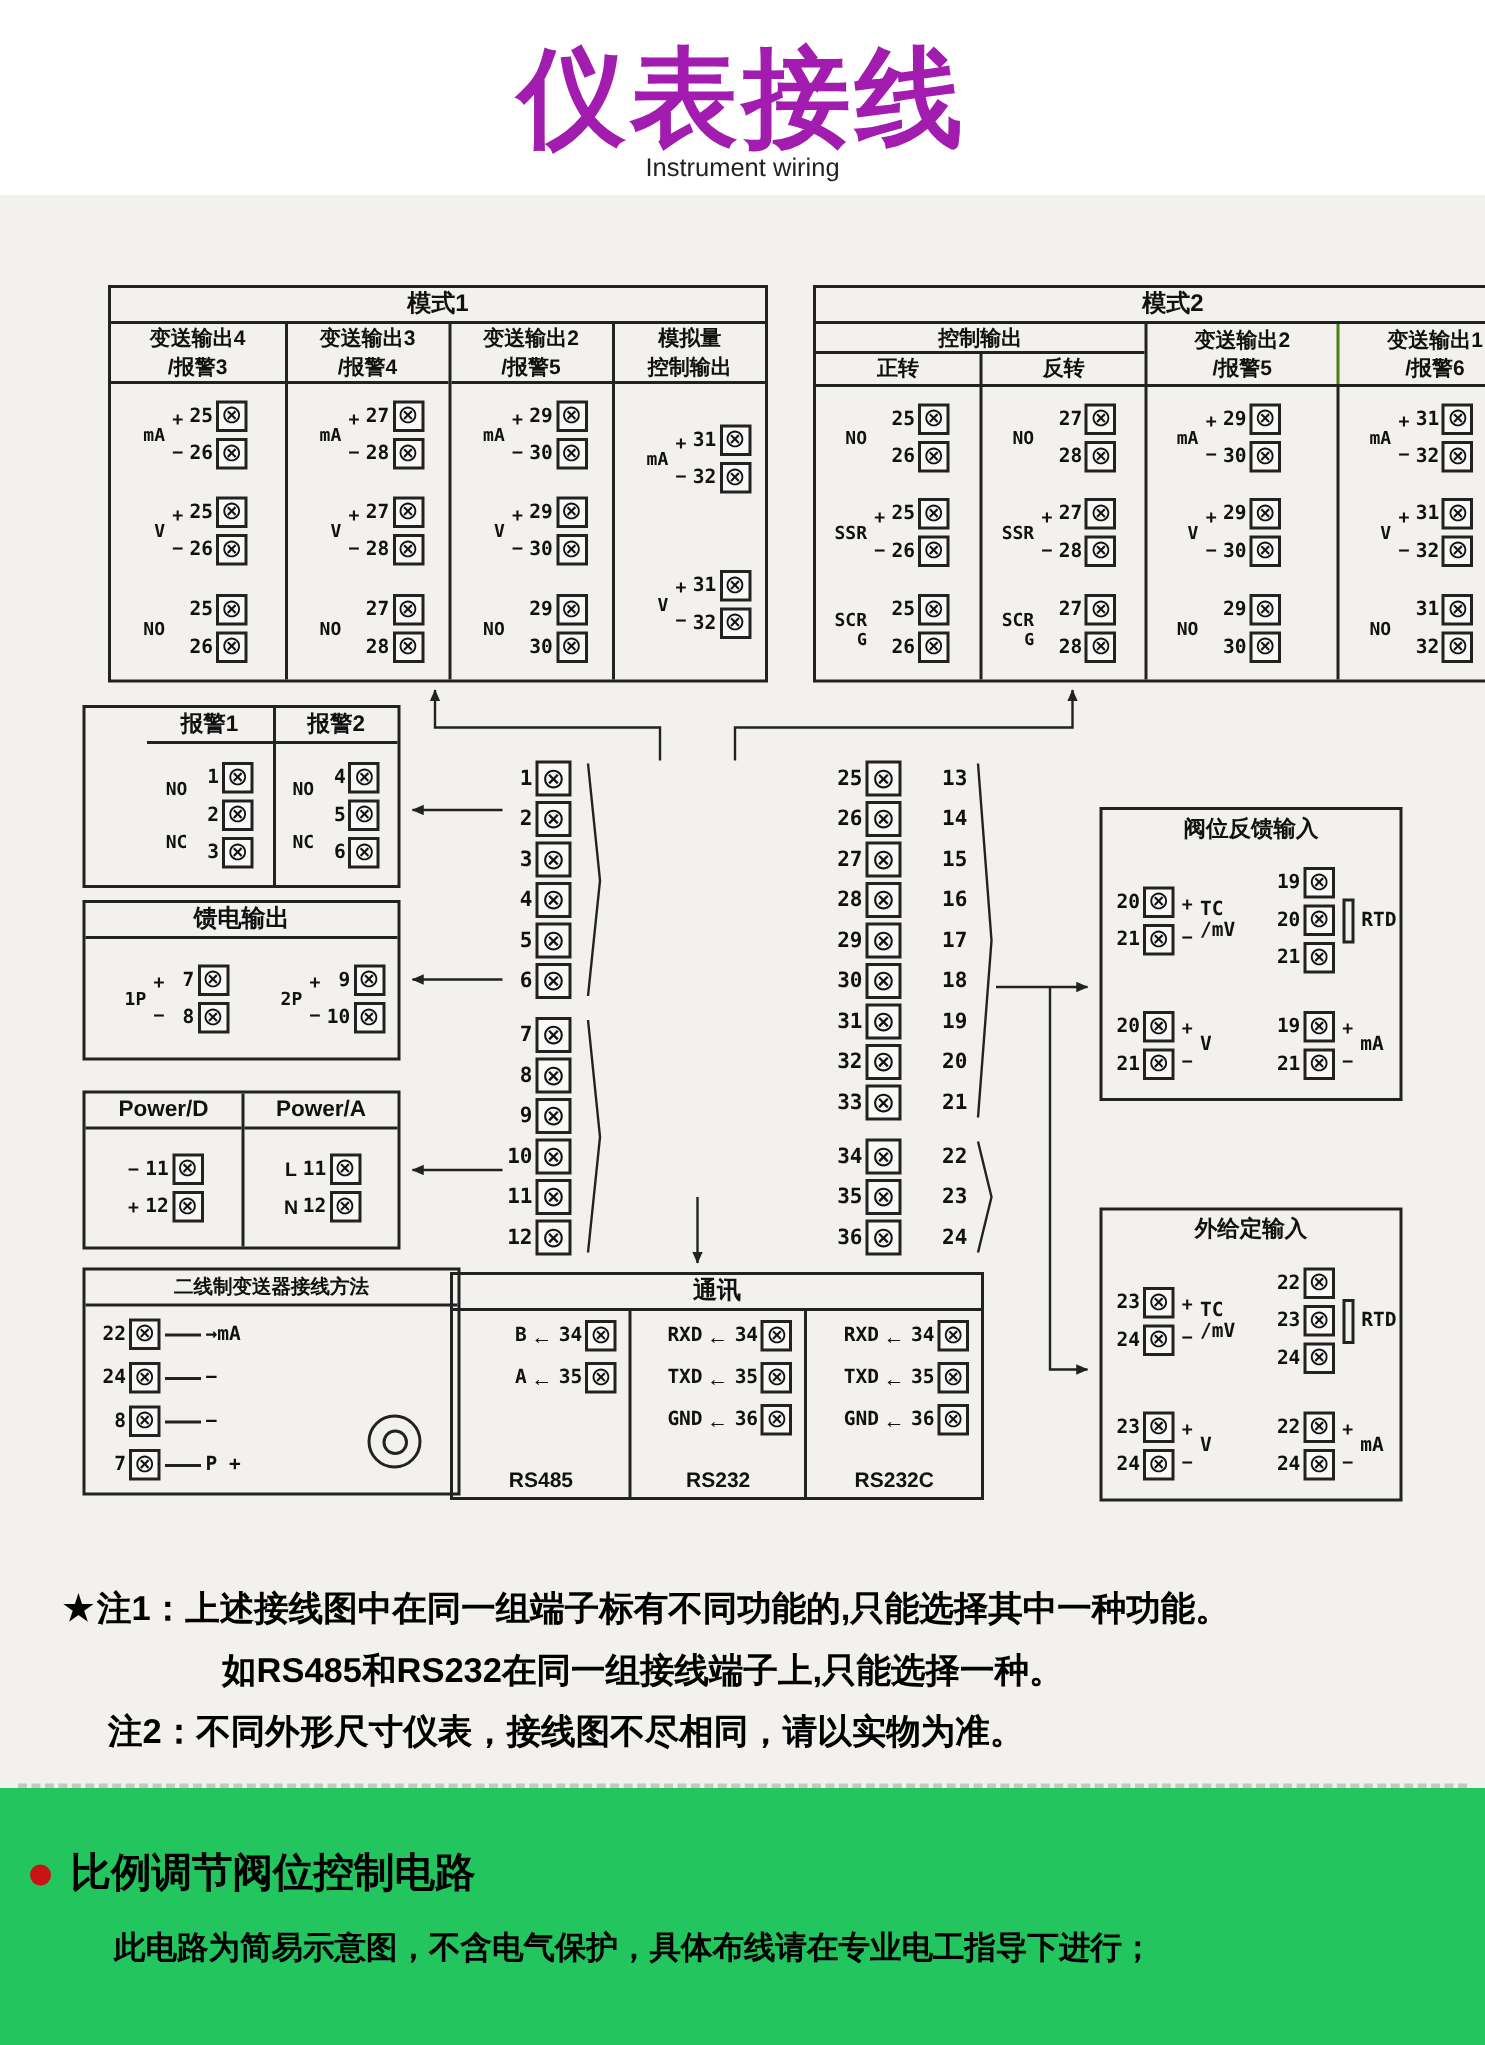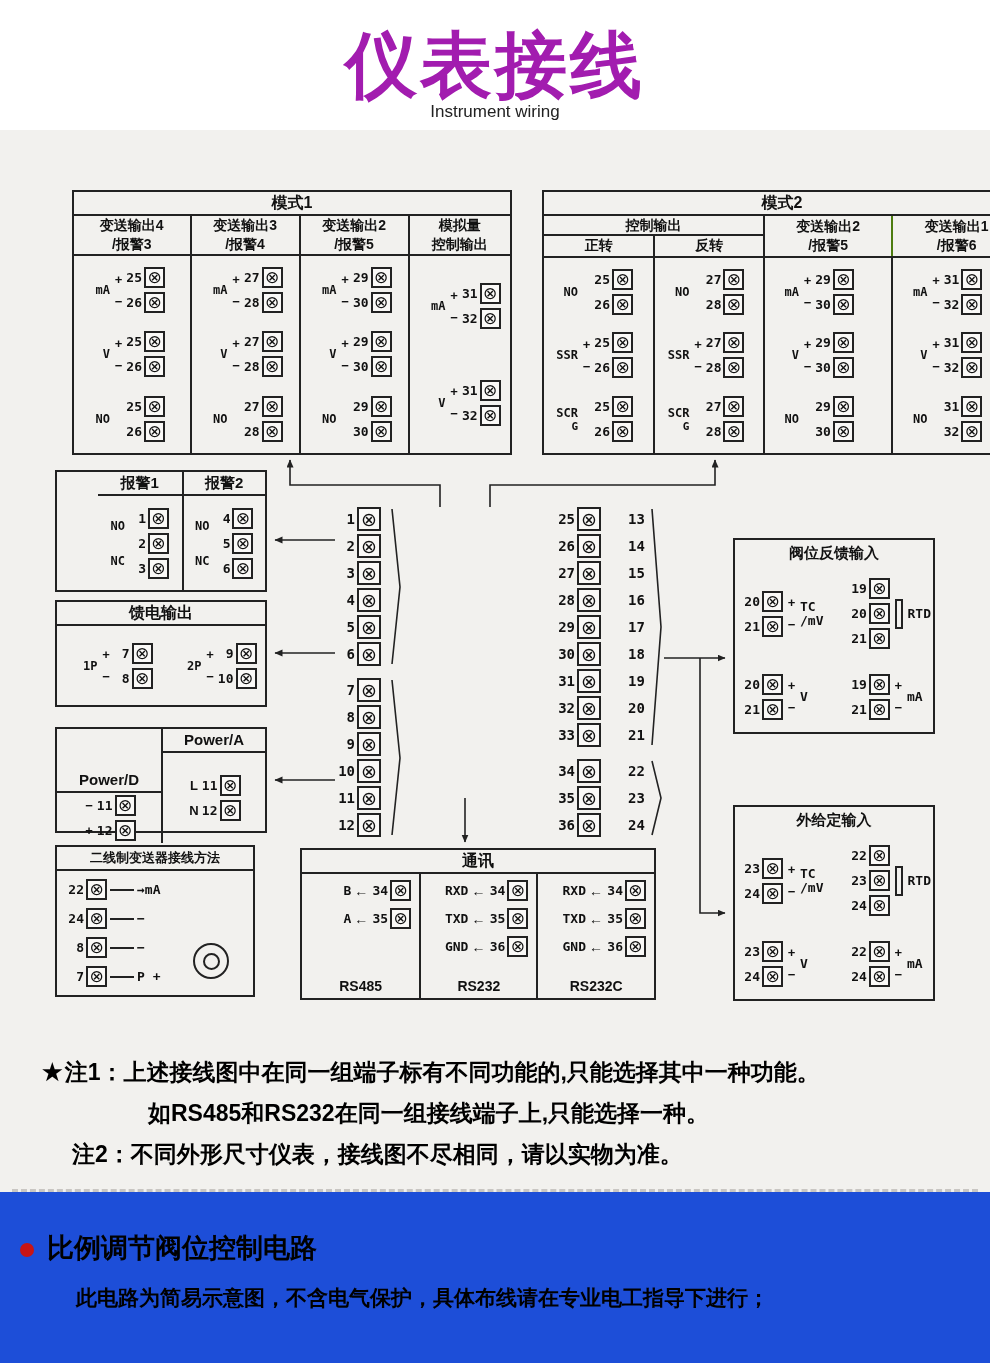--- a/index.html
+++ b/index.html
@@ -11,21 +11,21 @@
 .band{position:absolute;left:0;top:130px;width:990px;height:1062px;background:#f2f1ee;}
 .wires{position:absolute;left:0;top:0;}
 .box{position:absolute;border:2px solid #222;display:flex;flex-direction:column;background:transparent;}
 .box-title{height:24px;line-height:21px;text-align:center;font-size:16px;font-weight:bold;border-bottom:2px solid #222;}
 .box-title.small{font-size:13px;}
 .box.mode1{left:72px;top:60px;width:440px;height:265px;}
 .box.mode2{left:542px;top:60px;width:480px;height:265px;}
 .box.alarm{left:55px;top:340px;width:212px;height:122px;}
 .box.feed{left:55px;top:470px;width:212px;height:107px;}
 .box.power{left:55px;top:597px;width:212px;height:106px;}
-.box.twowire{left:55px;top:715px;width:200px;height:152px;}
+.box.twowire{left:55px;top:715px;width:252px;height:152px;}
 .box.comm{left:300px;top:718px;width:356px;height:152px;}
 .box.valve{left:733px;top:408px;width:202px;height:196px;}
 .box.external{left:733px;top:675px;width:202px;height:196px;}
 
 .tcell{display:inline-flex;align-items:center;}
 .tnum{font-family:"DejaVu Sans Mono",monospace;font-size:13px;font-weight:bold;min-width:17px;text-align:right;margin-right:2px;}
 .tbox{width:21px;height:21px;border:2px solid #222;display:inline-flex;align-items:center;justify-content:center;font-size:17px;line-height:1;font-family:"DejaVu Sans",sans-serif;background:#faf9f7;}
 .tstack{display:inline-flex;flex-direction:column;gap:4px;}
 .trow{display:flex;align-items:center;}
 .tlabel{font-family:"DejaVu Sans Mono",monospace;font-size:12px;font-weight:bold;width:32px;margin-right:2px;display:flex;flex-direction:column;align-items:flex-end;}
@@ -53,21 +53,21 @@
 .acol{border-left:2px solid #222;display:flex;flex-direction:column;}
 .acol:first-child{border-left:none;}
 .ahead{height:24px;line-height:21px;border-bottom:2px solid #222;text-align:center;font-size:15px;font-weight:bold;}
 .abody{flex:1;display:flex;align-items:center;justify-content:center;gap:4px;padding:4px;}
 .alabels{display:flex;flex-direction:column;justify-content:space-around;height:70px;font-family:"DejaVu Sans Mono",monospace;font-size:12px;font-weight:bold;}
 
 .feedbody{flex:1;display:flex;align-items:center;justify-content:space-around;}
 
 .pcols{display:grid;grid-template-columns:50% 50%;flex:1;}
 .pcol{border-left:2px solid #222;display:flex;flex-direction:column;}
-.pcol:first-child{border-left:none;margin-top:40px;}
+.pcol:first-child{border-left:none;}
 .pbody{flex:1;display:flex;align-items:center;justify-content:center;}
 .pbody .signs{height:50px;}
 
 .twbody{flex:1;position:relative;padding:4px 0 0 10px;}
 .twrow{display:flex;align-items:center;height:29px;}
 .twwire{width:24px;border-top:2px solid #222;margin:0 3px;}
 .twside{font-family:"DejaVu Sans Mono",monospace;font-size:13px;font-weight:bold;}
 .transmitter{position:absolute;right:24px;bottom:16px;width:36px;height:36px;border:2px solid #222;border-radius:50%;display:flex;align-items:center;justify-content:center;}
 .transmitter::after{content:"";width:13px;height:13px;border:2px solid #222;border-radius:50%;}
 
@@ -94,21 +94,21 @@
 .glabel{font-family:"DejaVu Sans Mono",monospace;font-size:13px;font-weight:bold;white-space:pre-line;line-height:14px;}
 .sgrp .signs{height:44px;width:11px;}
 .rtdres{width:9px;height:30px;border:2px solid #222;margin:0 2px;}
 
 .notes{position:absolute;left:42px;top:922px;width:920px;font-weight:bold;font-size:23px;line-height:41px;color:#000;}
 .nline2{margin-left:106px;}
 .nline3{margin-left:30px;}
 .star{margin-right:2px;}
 
 .divider{position:absolute;left:12px;top:1189px;width:966px;border-top:3px dashed #c9c6c2;}
-.footer{position:absolute;left:0;top:1192px;width:990px;height:171px;background:#1d4ed8;}
+.footer{position:absolute;left:0;top:1192px;width:990px;height:171px;background:#22c55e;}
 .bullet{position:absolute;left:20px;top:51px;width:14px;height:14px;border-radius:50%;background:#c81414;}
 .fheading{position:absolute;left:47px;top:38px;font-size:27px;font-weight:bold;color:#000;}
 .ftext{position:absolute;left:76px;top:92px;font-size:21px;font-weight:bold;color:#000;}
 .fvalve{position:absolute;left:688px;top:128px;font-size:19px;font-weight:bold;color:#000;margin-top:45px;}
 </style>
 </head>
 <body>
 
 <div class="page">
 

